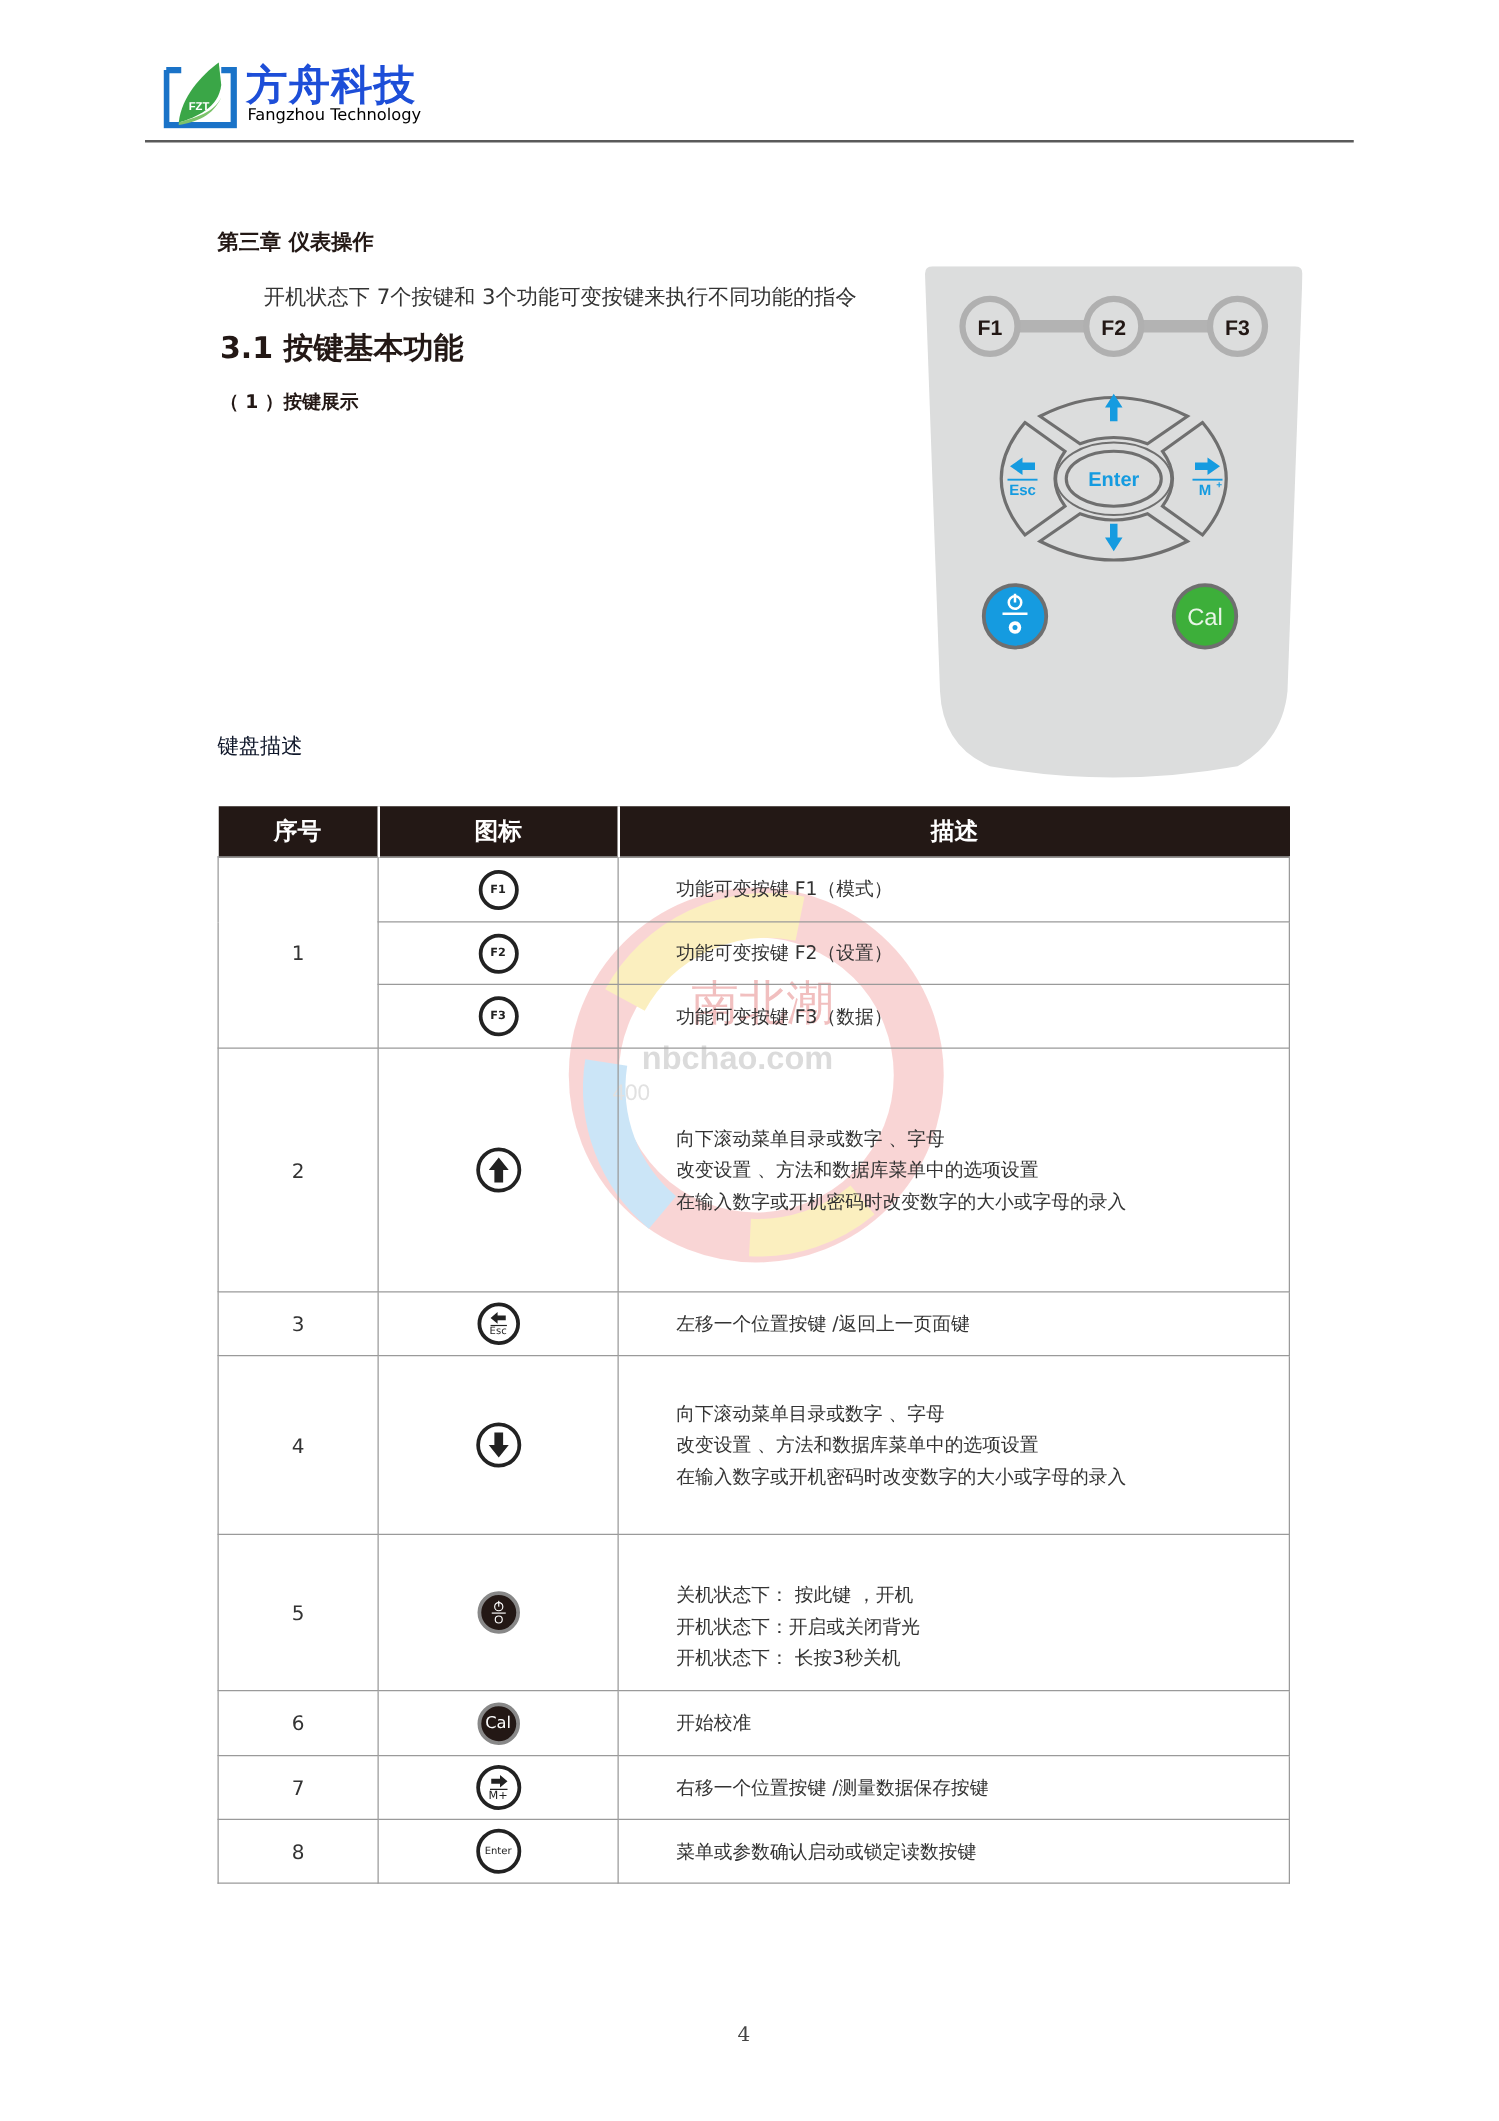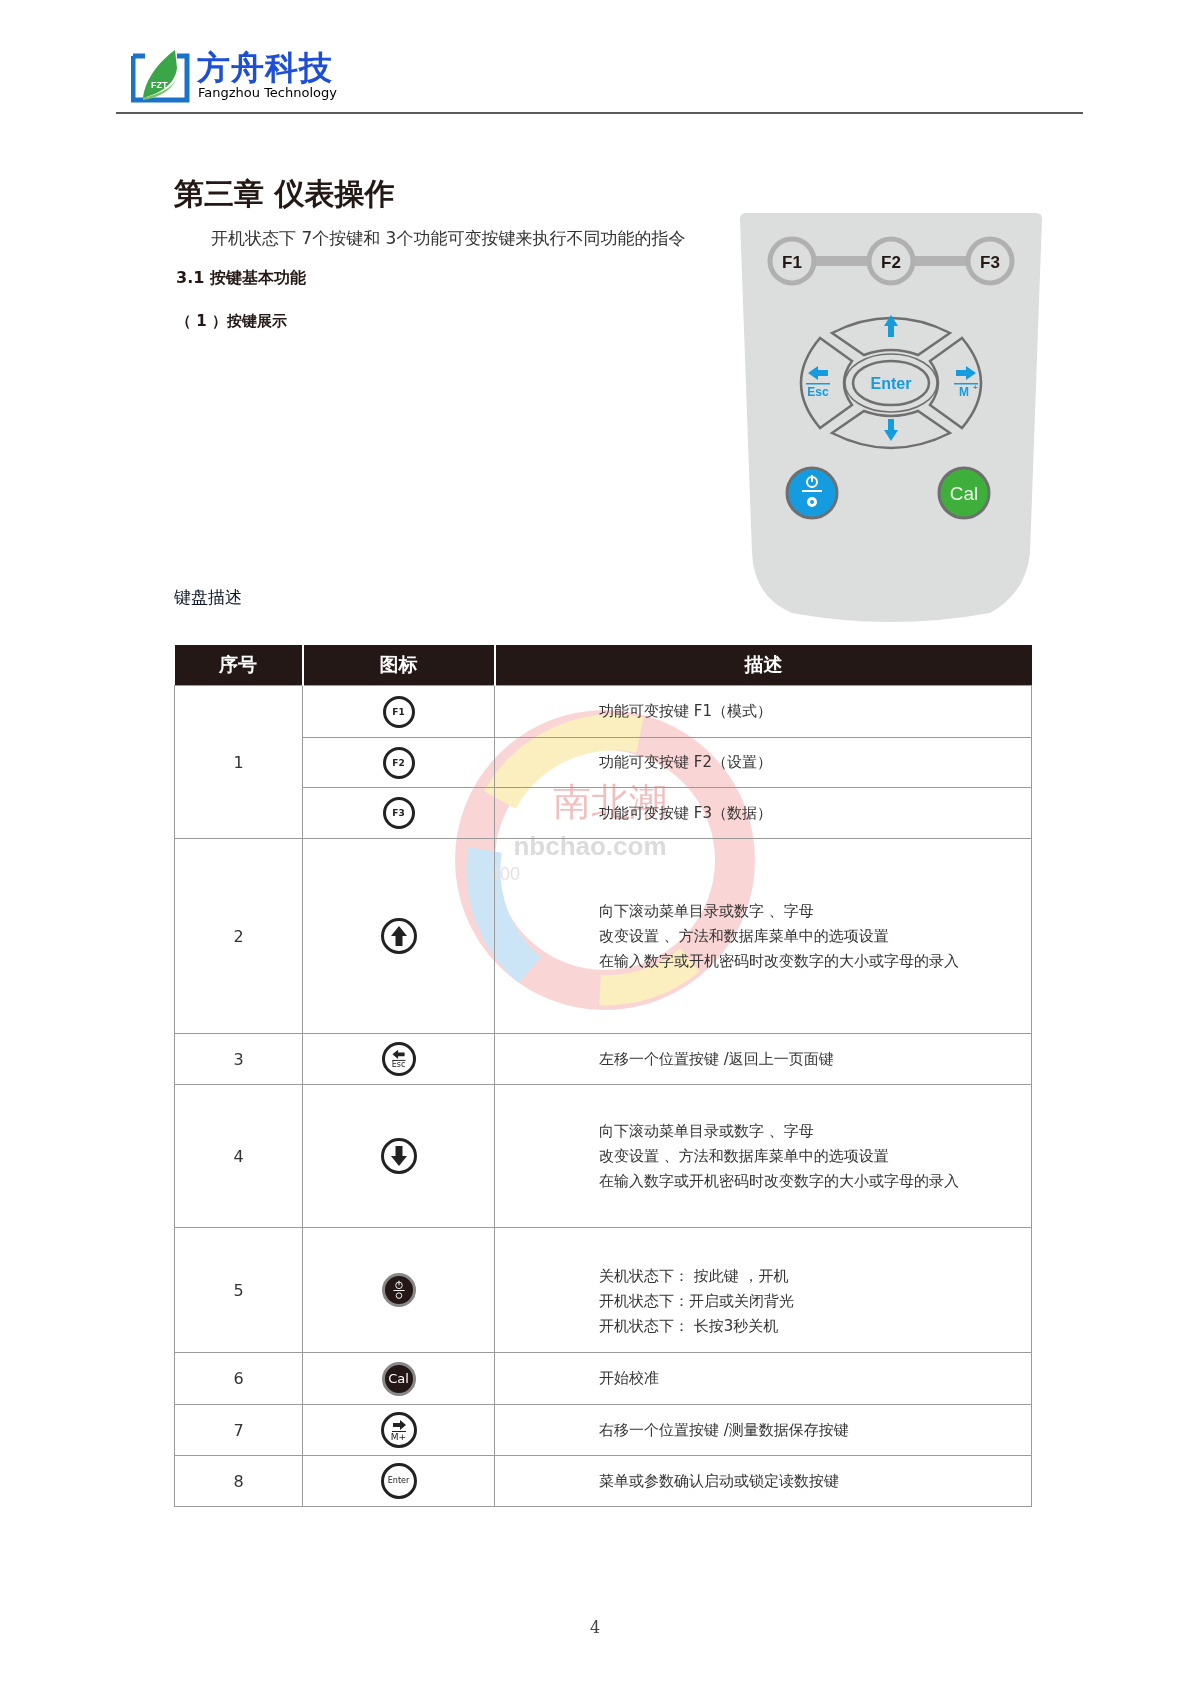--- a/index.html
+++ b/index.html
@@ -6,38 +6,38 @@
   body { width:1199px; height:1697px; position:relative; overflow:hidden;
          font-family: "DejaVu Sans", "Liberation Sans", sans-serif; color:#231815; }
   .abs { position:absolute; }
 
   
   .logo-mark { left:131px; top:48px; width:60px; height:55px; }
   .logo-cn { left:197px; top:48px; font-size:33px; font-weight:bold; letter-spacing:1px; line-height:40px; color:#1d4ed8; }
   .logo-en { left:198px; top:85px; font-size:13px; line-height:16px; color:#000000; }
   .header-rule { left:116px; top:112px; width:967px; height:2px; background:#5a5a5a; }
 
-  .chapter-title { left:174px; top:176px; font-size:30px; font-weight:bold; line-height:36px; color:#231815; }
+  .chapter-title { left:174px; top:176px; font-size:17px; font-weight:bold; line-height:36px; color:#231815; }
   .intro { left:211px; top:226px; font-size:17px; line-height:24px; color:#333; }
-  .section-title { left:176px; top:264px; font-size:16px; font-weight:bold; line-height:28px; }
+  .section-title { left:176px; top:264px; font-size:24px; font-weight:bold; line-height:28px; }
   .sub-title { left:176px; top:309px; font-size:15px; font-weight:bold; line-height:24px; }
   .caption { left:174px; top:585px; font-size:17px; line-height:24px; color:#0f172a; }
 
   
   .keypad { left:740px; top:213px; width:302px; height:410px; }
 
   
   .tbl { left:174px; top:645px; width:857px; border-collapse:collapse; table-layout:fixed; }
   .tbl th { background:#231815; color:#fff; font-size:19px; font-weight:bold; height:40px; padding:0;
             border-right:2px solid #fff; text-align:center; }
   .tbl th:last-child { border-right:none; }
   .tbl td { border:1px solid #9a9a9a; padding:0; font-size:15px; color:#333; vertical-align:middle; }
   .tbl td.num { text-align:center; font-size:16px; }
   .tbl td.icon { text-align:center; }
-  .tbl td.desc { padding-left:104px; line-height:25px; }
+  .tbl td.desc { padding-left:46px; line-height:25px; }
   .desc-line { display:block; }
 
   .kicon { display:inline-block; width:32px; height:32px; border:3px solid #222; border-radius:50%;
            box-sizing:border-box; vertical-align:middle; position:relative; background:#fff; }
   .kicon-text { position:absolute; left:0; right:0; top:50%; transform:translateY(-50%); text-align:center;
                 font-size:9px; font-weight:bold; color:#222; line-height:10px; }
   .kicon.dark { background:#231815; border-color:#888; }
   .kicon.dark .kicon-text { color:#fff; font-size:13px; font-weight:normal; }
   .kicon svg { position:absolute; left:0; top:0; width:100%; height:100%; }
 

